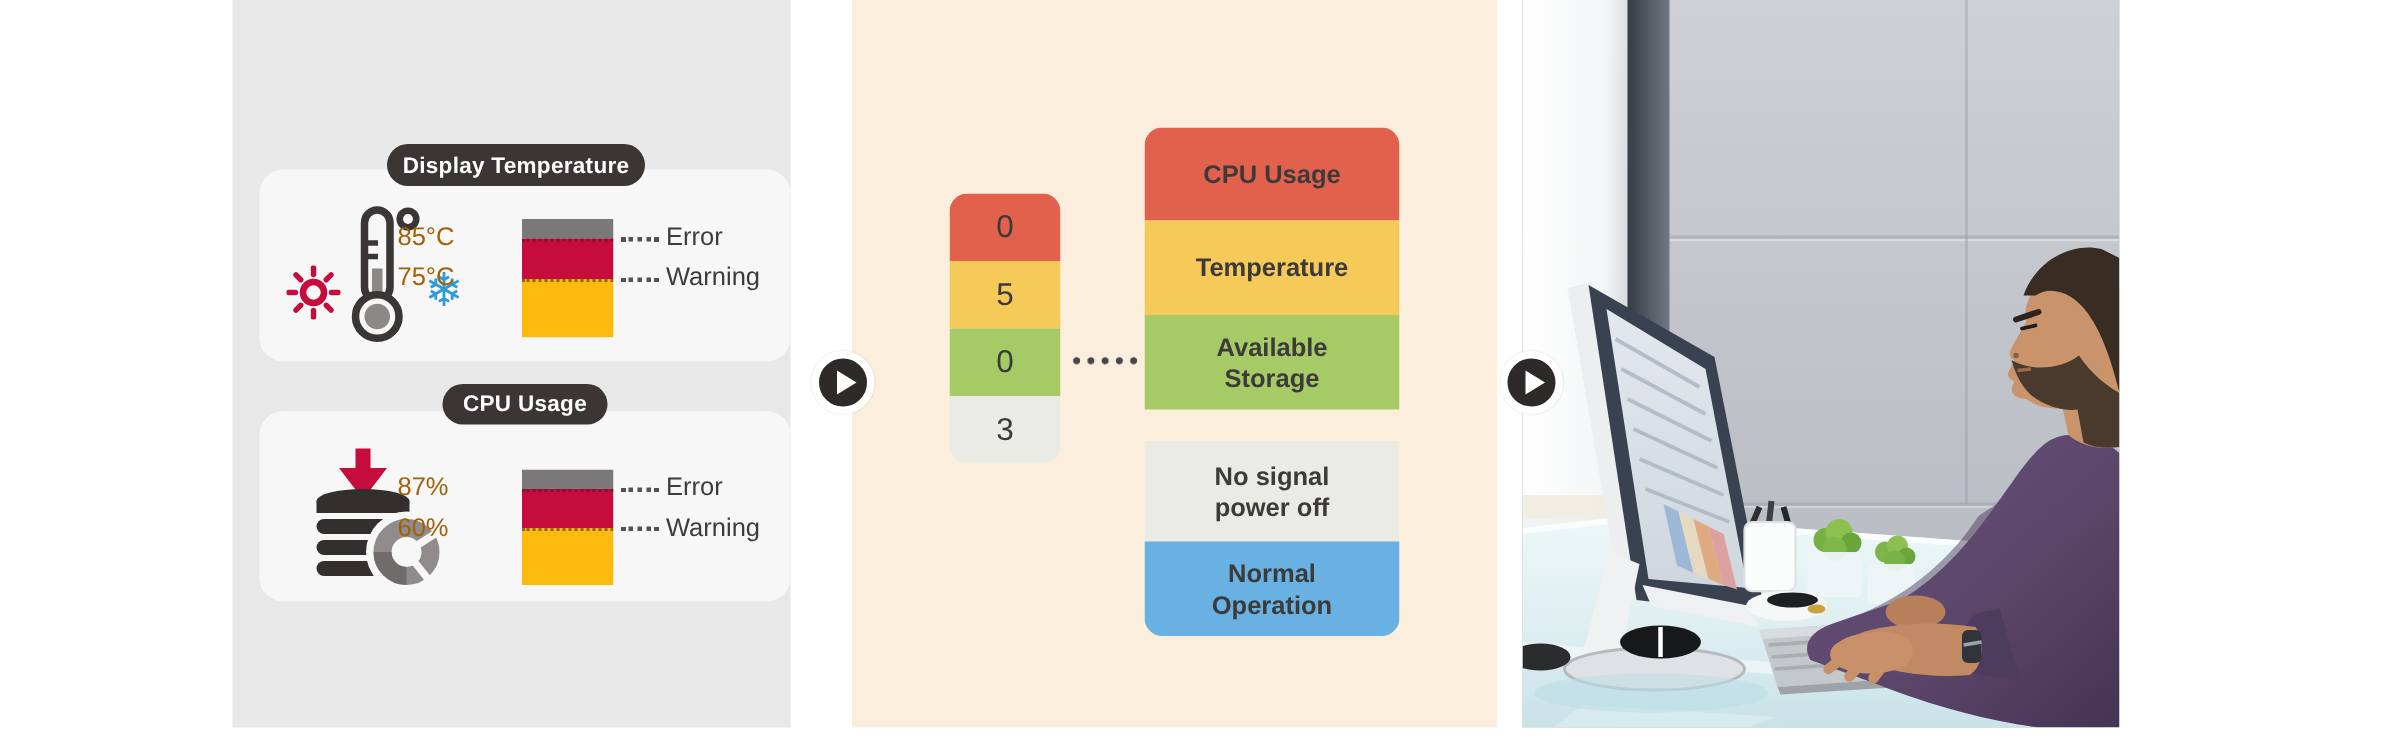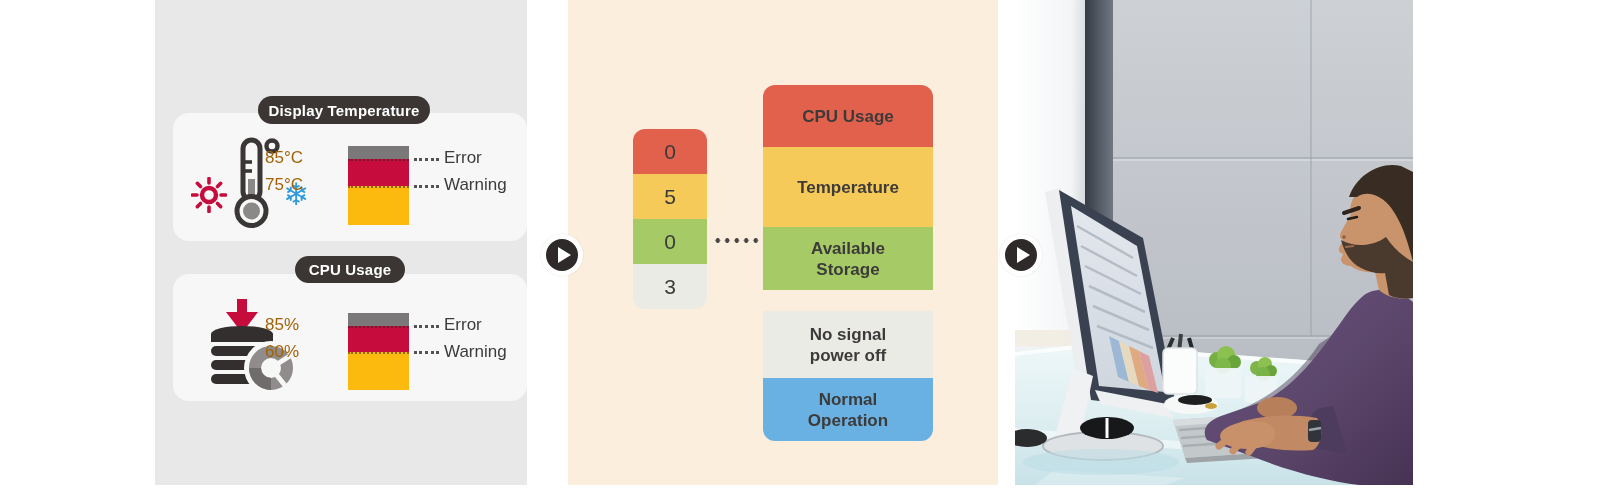--- a/index.html
+++ b/index.html
@@ -39,21 +39,21 @@
   .panel-mid { left:568px; width:430px; background:#fbeedd; }
   .mini-table { position:absolute; left:65px; top:129px; width:74px; border-radius:12px; overflow:hidden; }
   .mini-cell { height:45px; display:flex; align-items:center; justify-content:center;
                font-size:21px; color:#3b3a3a; }
   .dots { position:absolute; left:145px; top:236px; width:47px; height:9px;
           background-image:radial-gradient(circle,#4a4644 2.1px,transparent 2.6px);
           background-size:9.5px 9px; background-repeat:repeat-x; }
   .status-table { position:absolute; left:195px; top:85px; width:170px; border-radius:12px; overflow:hidden; }
   .status-row { display:flex; align-items:center; justify-content:center; text-align:center;
                 font-size:17px; font-weight:bold; color:#3d3a3a; line-height:21px; padding:0 26px; }
-  .status-row:nth-child(1){ height:62px; } .status-row:nth-child(2){ height:80px; }
+  .status-row:nth-child(1){ height:62px; } .status-row:nth-child(2){ height:63px; }
   .status-row:nth-child(3){ height:63px; } .status-row:nth-child(4){ height:67px;margin-top:21px; }
   .status-row:nth-child(5){ height:63px; }
 
   
   .panel-photo { left:1015px; width:398px; background:#c2c6cb; overflow:hidden; }
   .panel-photo svg { display:block; }
 </style>
 </head>
 <body>
 
@@ -124,21 +124,21 @@
           <g>
             <circle cx="72" cy="72" r="27" fill="#f7f7f7"></circle>
             <circle cx="72" cy="72" r="16" fill="none" stroke="#8f8c8b" stroke-width="12"></circle>
             <path d="M 72 88 A 16 16 0 0 1 56 72" fill="none" stroke="#6f6c6b" stroke-width="12"></path>
             <line x1="72" y1="72" x2="94" y2="58" stroke="#f7f7f7" stroke-width="5"></line>
             <line x1="72" y1="72" x2="88" y2="92" stroke="#f7f7f7" stroke-width="5"></line>
           </g>
         </svg>
       </div>
 
-      <div class="thr-value" style="left:92px; top:41px;">85%</div>
+      <div class="thr-value" style="left:92px; top:41px;">87%</div>
       <div class="thr-value" style="left:92px; top:68px;">60%</div>
 
       <div class="bar" style="left:175px; top:39px; height:77px;">
         <div class="bar-seg" style="height: 13px; background: rgb(123, 120, 121);"></div>
         <div class="bar-seg seg-edge" style="height: 26px; background: rgb(198, 12, 60);"></div>
         <div class="bar-seg seg-edge" style="height: 38px; background: rgb(251, 186, 13);"></div>
       </div>
 
       <div class="leader" style="left:241px; top:51px;"></div>
       <div class="leader" style="left:241px; top:77px;"></div>

